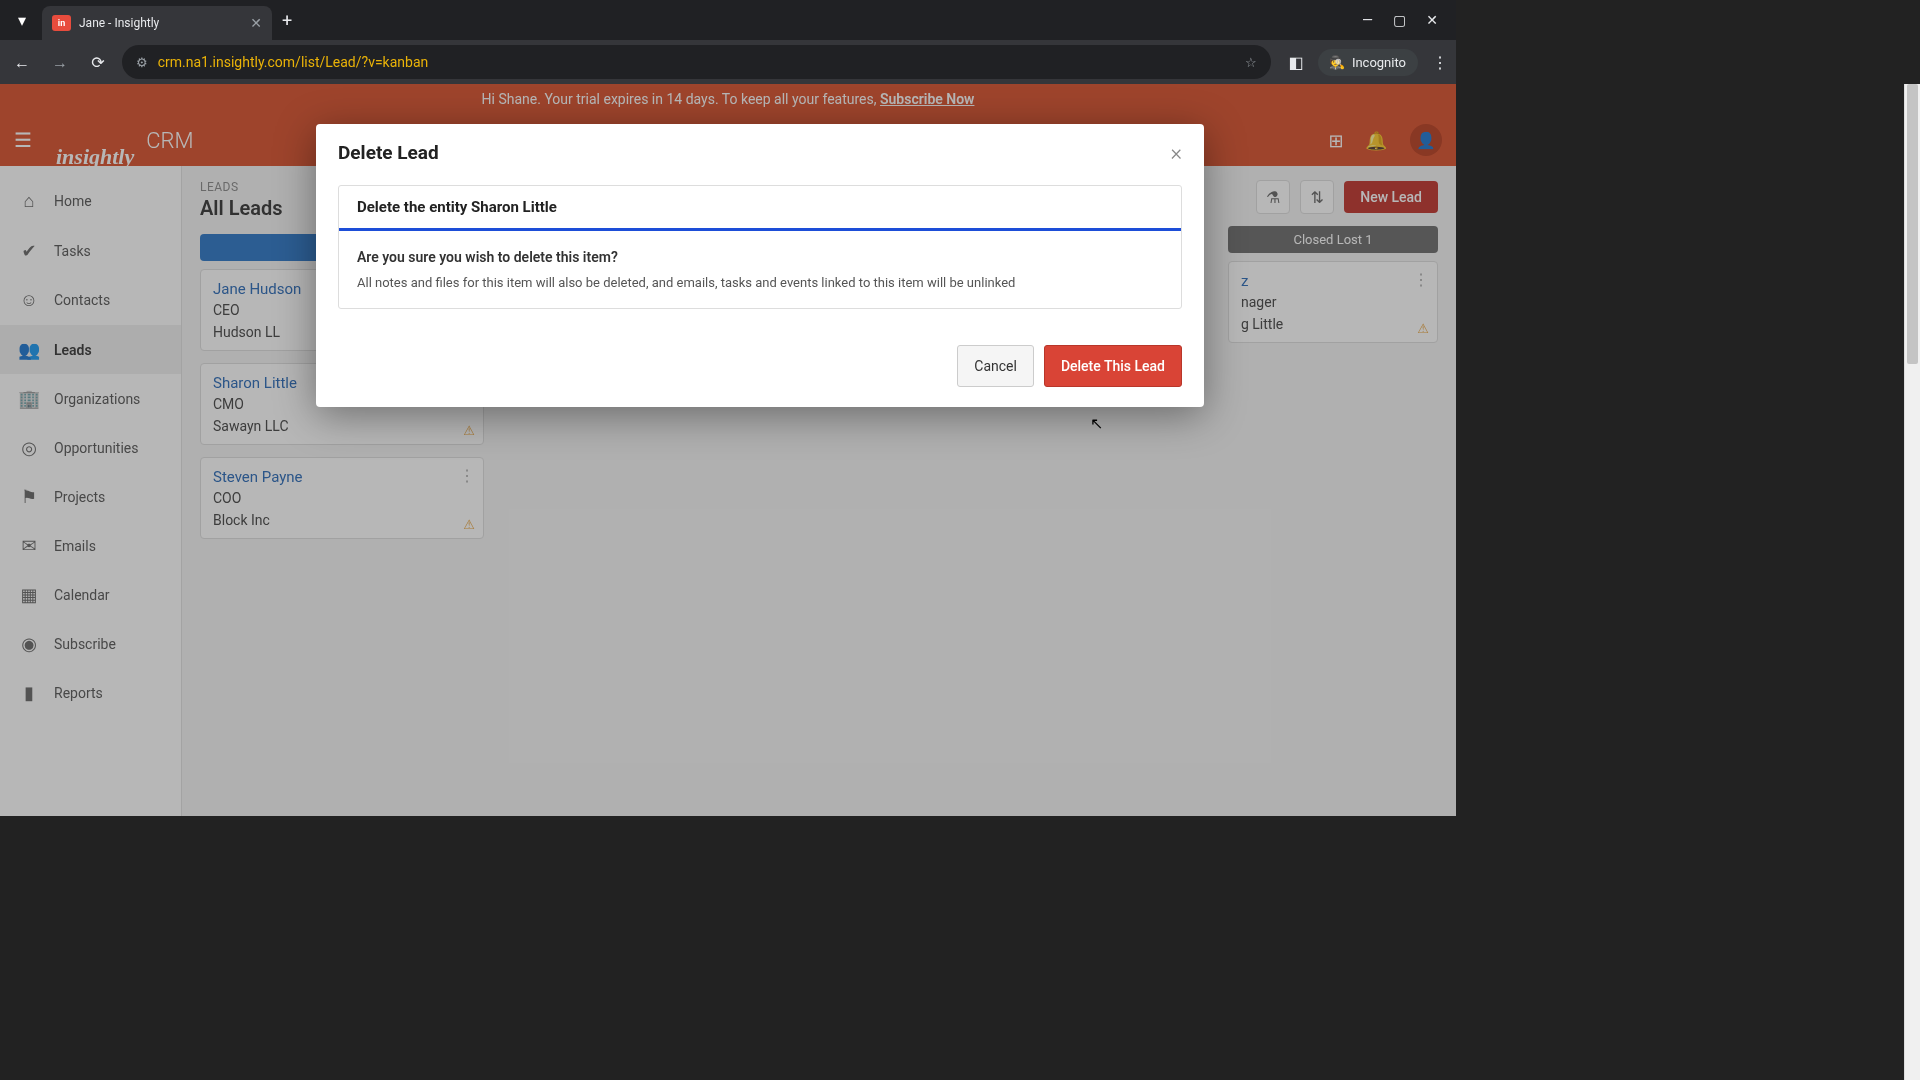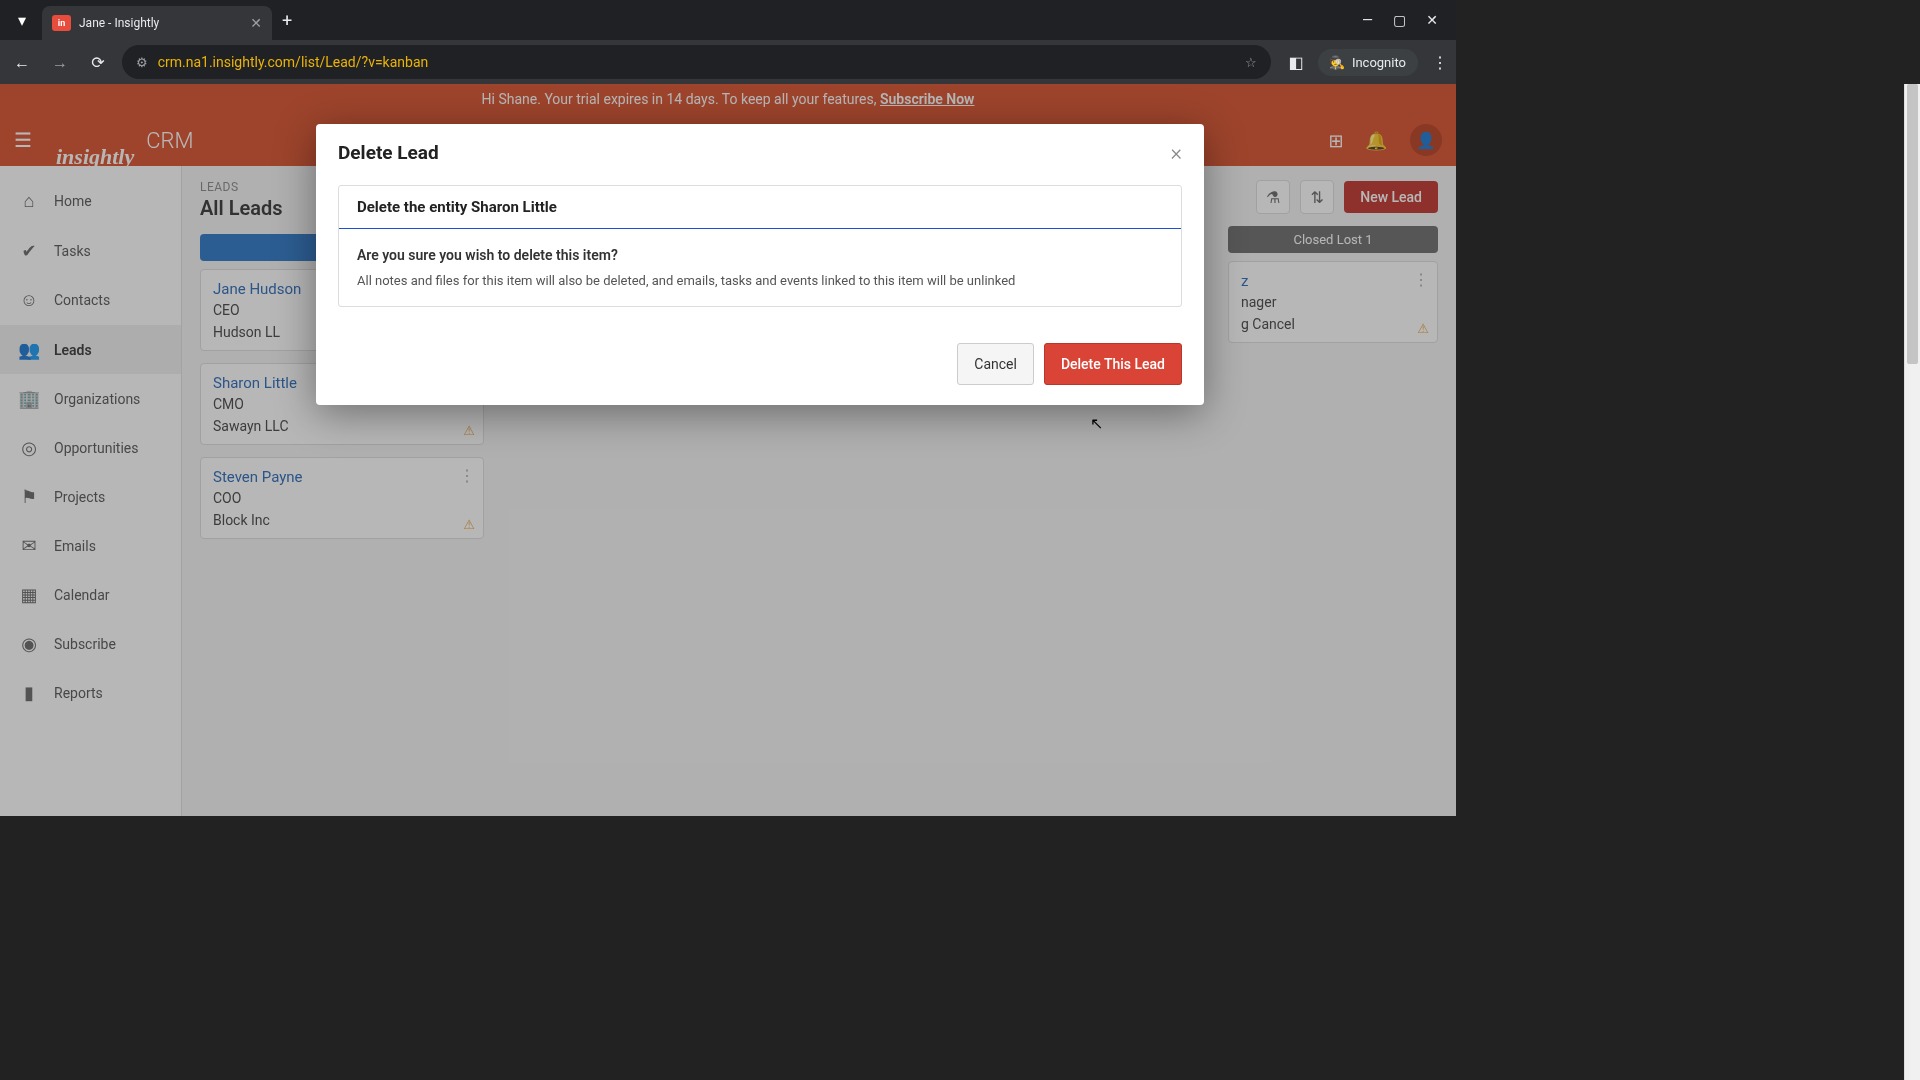--- a/index.html
+++ b/index.html
@@ -68,21 +68,21 @@
 .card-warn { position: absolute; bottom: 6px; right: 8px; color: #e8a33d; font-size: 13px; }
 
 .right-col { position: absolute; right: 18px; top: 60px; width: 210px; }
 
 
 .modal { position: absolute; left: 284px; top: 40px; width: 888px; background: #fff; border-radius: 4px; box-shadow: 0 8px 40px rgba(0,0,0,0.4); z-index: 10; margin-left: 32px; }
 .modal-head { display: flex; align-items: center; padding: 16px 22px; }
 .modal-title { font-size: 19px; font-weight: 700; color: #222; }
 .modal-close { margin-left: auto; color: #888; font-size: 22px; font-weight: 300; }
 .modal-box { margin: 4px 22px 22px; border: 1px solid #ddd; border-radius: 3px; }
-.modal-box-head { padding: 12px 18px; border-bottom: 1px solid #1d4ed8; font-weight: 700; font-size: 15px; color: #222; }
+.modal-box-head { padding: 12px 18px; border-bottom: 3px solid #1d4ed8; font-weight: 700; font-size: 15px; color: #222; }
 .modal-box-body { padding: 18px; }
 .confirm-q { font-weight: 600; font-size: 14px; color: #333; margin-bottom: 10px; }
 .confirm-note { font-size: 13px; color: #555; }
 .modal-footer { padding: 14px 22px 20px; display: flex; justify-content: flex-end; gap: 10px; }
 .btn-cancel { background: #f5f5f5; border: 1px solid #ccc; padding: 12px 16px; border-radius: 3px; font-size: 14px; color: #333; }
 .btn-delete { background: #d94436; border: 1px solid #b8362a; padding: 8px 16px; border-radius: 3px; font-size: 14px; color: #fff; font-weight: 500; }
 
 .cursor { position: absolute; left: 1090px; top: 330px; z-index: 30; font-size: 16px; color: #000; pointer-events: none; }
 .scrollbar { position: absolute; right: 0; top: 84px; bottom: 0; width: 16px; background: #f0f0f0; border-left: 1px solid #ddd; }
 .scrollbar-thumb { position: absolute; top: 0; left: 2px; right: 2px; height: 280px; background: #c4c4c4; border-radius: 2px; }
@@ -228,21 +228,21 @@
           </div>
         </div>
       </div>
 
       <div class="right-col">
         <div class="col-header grey">Closed Lost 1</div>
         <div class="card">
           <span class="card-menu">⋮</span>
           <div class="card-name">z</div>
           <div class="card-role">nager</div>
-          <div class="card-company">g Cancel</div>
+          <div class="card-company">g Little</div>
           <span class="card-warn">⚠</span>
         </div>
       </div>
     </div>
   </div>
 
   <div class="dim-overlay"></div>
 
   <div class="modal">
     <div class="modal-head">

